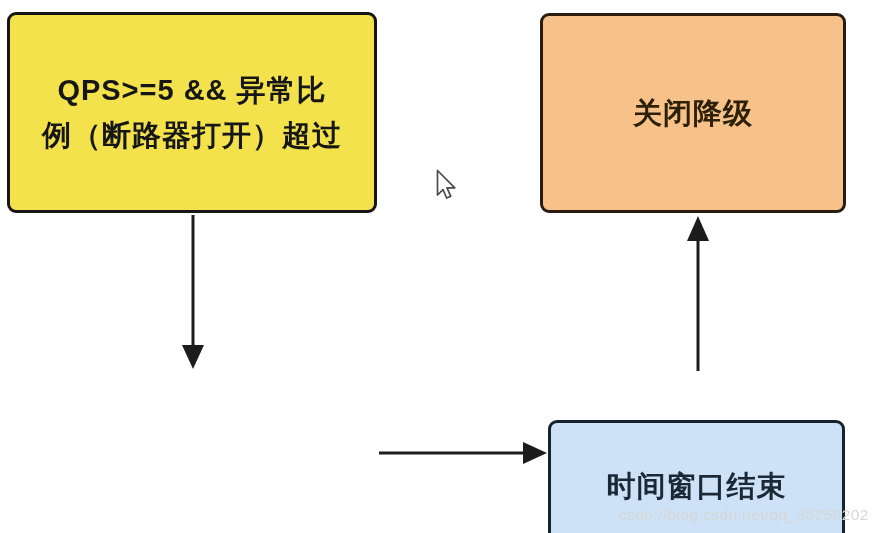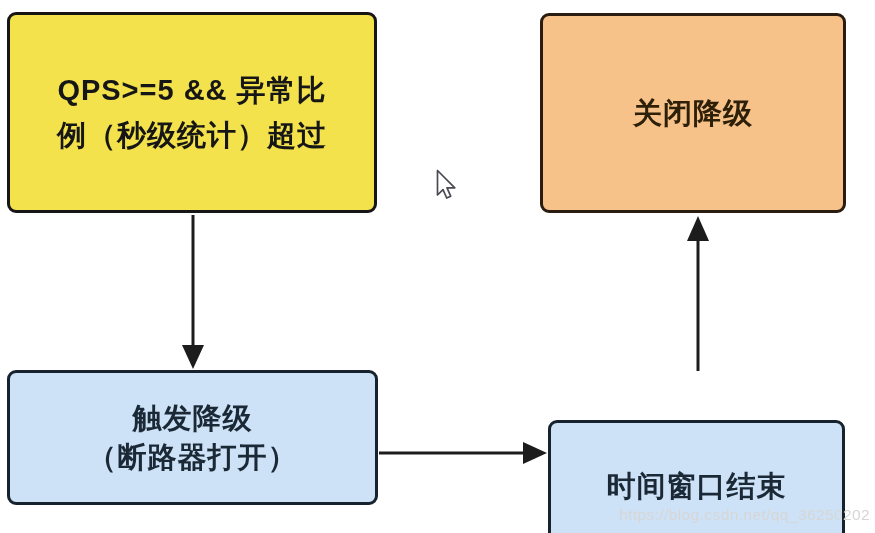--- a/index.html
+++ b/index.html
@@ -58,31 +58,27 @@
     pointer-events: none;
   }
 </style>
 </head>
 <body>
 
 <div class="canvas">
 
   <div class="node node-condition" style="background-color: rgb(243, 226, 76); border-color: rgb(22, 22, 22); color: rgb(22, 22, 22);">
     <div class="line">QPS&gt;=5 &amp;&amp; 异常比</div>
-    <div class="line">例（秒级统计）超过</div>
+    <div class="line">例（断路器打开）超过</div>
   </div>
 
   <div class="node node-close" style="background-color: rgb(246, 194, 137); border-color: rgb(42, 28, 16); color: rgb(46, 32, 8);">
     <div class="line">关闭降级</div>
   </div>
 
-  <div class="node node-trigger" style="background-color: rgb(205, 226, 247); border-color: rgb(22, 34, 46); color: rgb(27, 40, 53);">
-    <div class="line">触发降级</div>
-    <div class="line">（断路器打开）</div>
-  </div>
 
   <div class="node node-window-end" style="background-color: rgb(205, 226, 247); border-color: rgb(22, 34, 46); color: rgb(27, 40, 53); margin-top: 48px;">
     <div class="line">时间窗口结束</div>
   </div>
 
   <svg class="edges" viewBox="0 0 875 533" xmlns="http://www.w3.org/2000/svg">
 
     <g stroke="#1c1c1c" fill="#1c1c1c">
       <line x1="193" y1="215" x2="193" y2="347" stroke-width="3"></line>
       <polygon points="193,369 182,345 204,345" stroke="none"></polygon>
@@ -92,19 +88,19 @@
       <line x1="379" y1="453" x2="526" y2="453" stroke-width="3"></line>
       <polygon points="547,453 523,442 523,464" stroke="none"></polygon>
     </g>
 
     <g stroke="#1c1c1c" fill="#1c1c1c">
       <line x1="698" y1="371" x2="698" y2="239" stroke-width="3"></line>
       <polygon points="698,216 687,241 709,241" stroke="none"></polygon>
     </g>
   </svg>
 
-  <div class="watermark" style="color: rgb(214, 214, 214);">https://blog.csdn.net/qq_36250202</div>
+  <div class="watermark" style="color: rgb(214, 214, 214);">csdn://blog.csdn.net/qq_36250202</div>
 
   <svg class="cursor" width="22" height="32" viewBox="0 0 22 32" xmlns="http://www.w3.org/2000/svg">
     <path d="M 1.5 1.5 L 1.5 26 L 7 20.6 L 10.7 29 L 14.7 27.2 L 11 18.9 L 18.8 18.8 Z" fill="#ffffff" stroke="#4a4a52" stroke-width="1.7" stroke-linejoin="round"></path>
   </svg>
 
 </div>
 
 </body></html>

